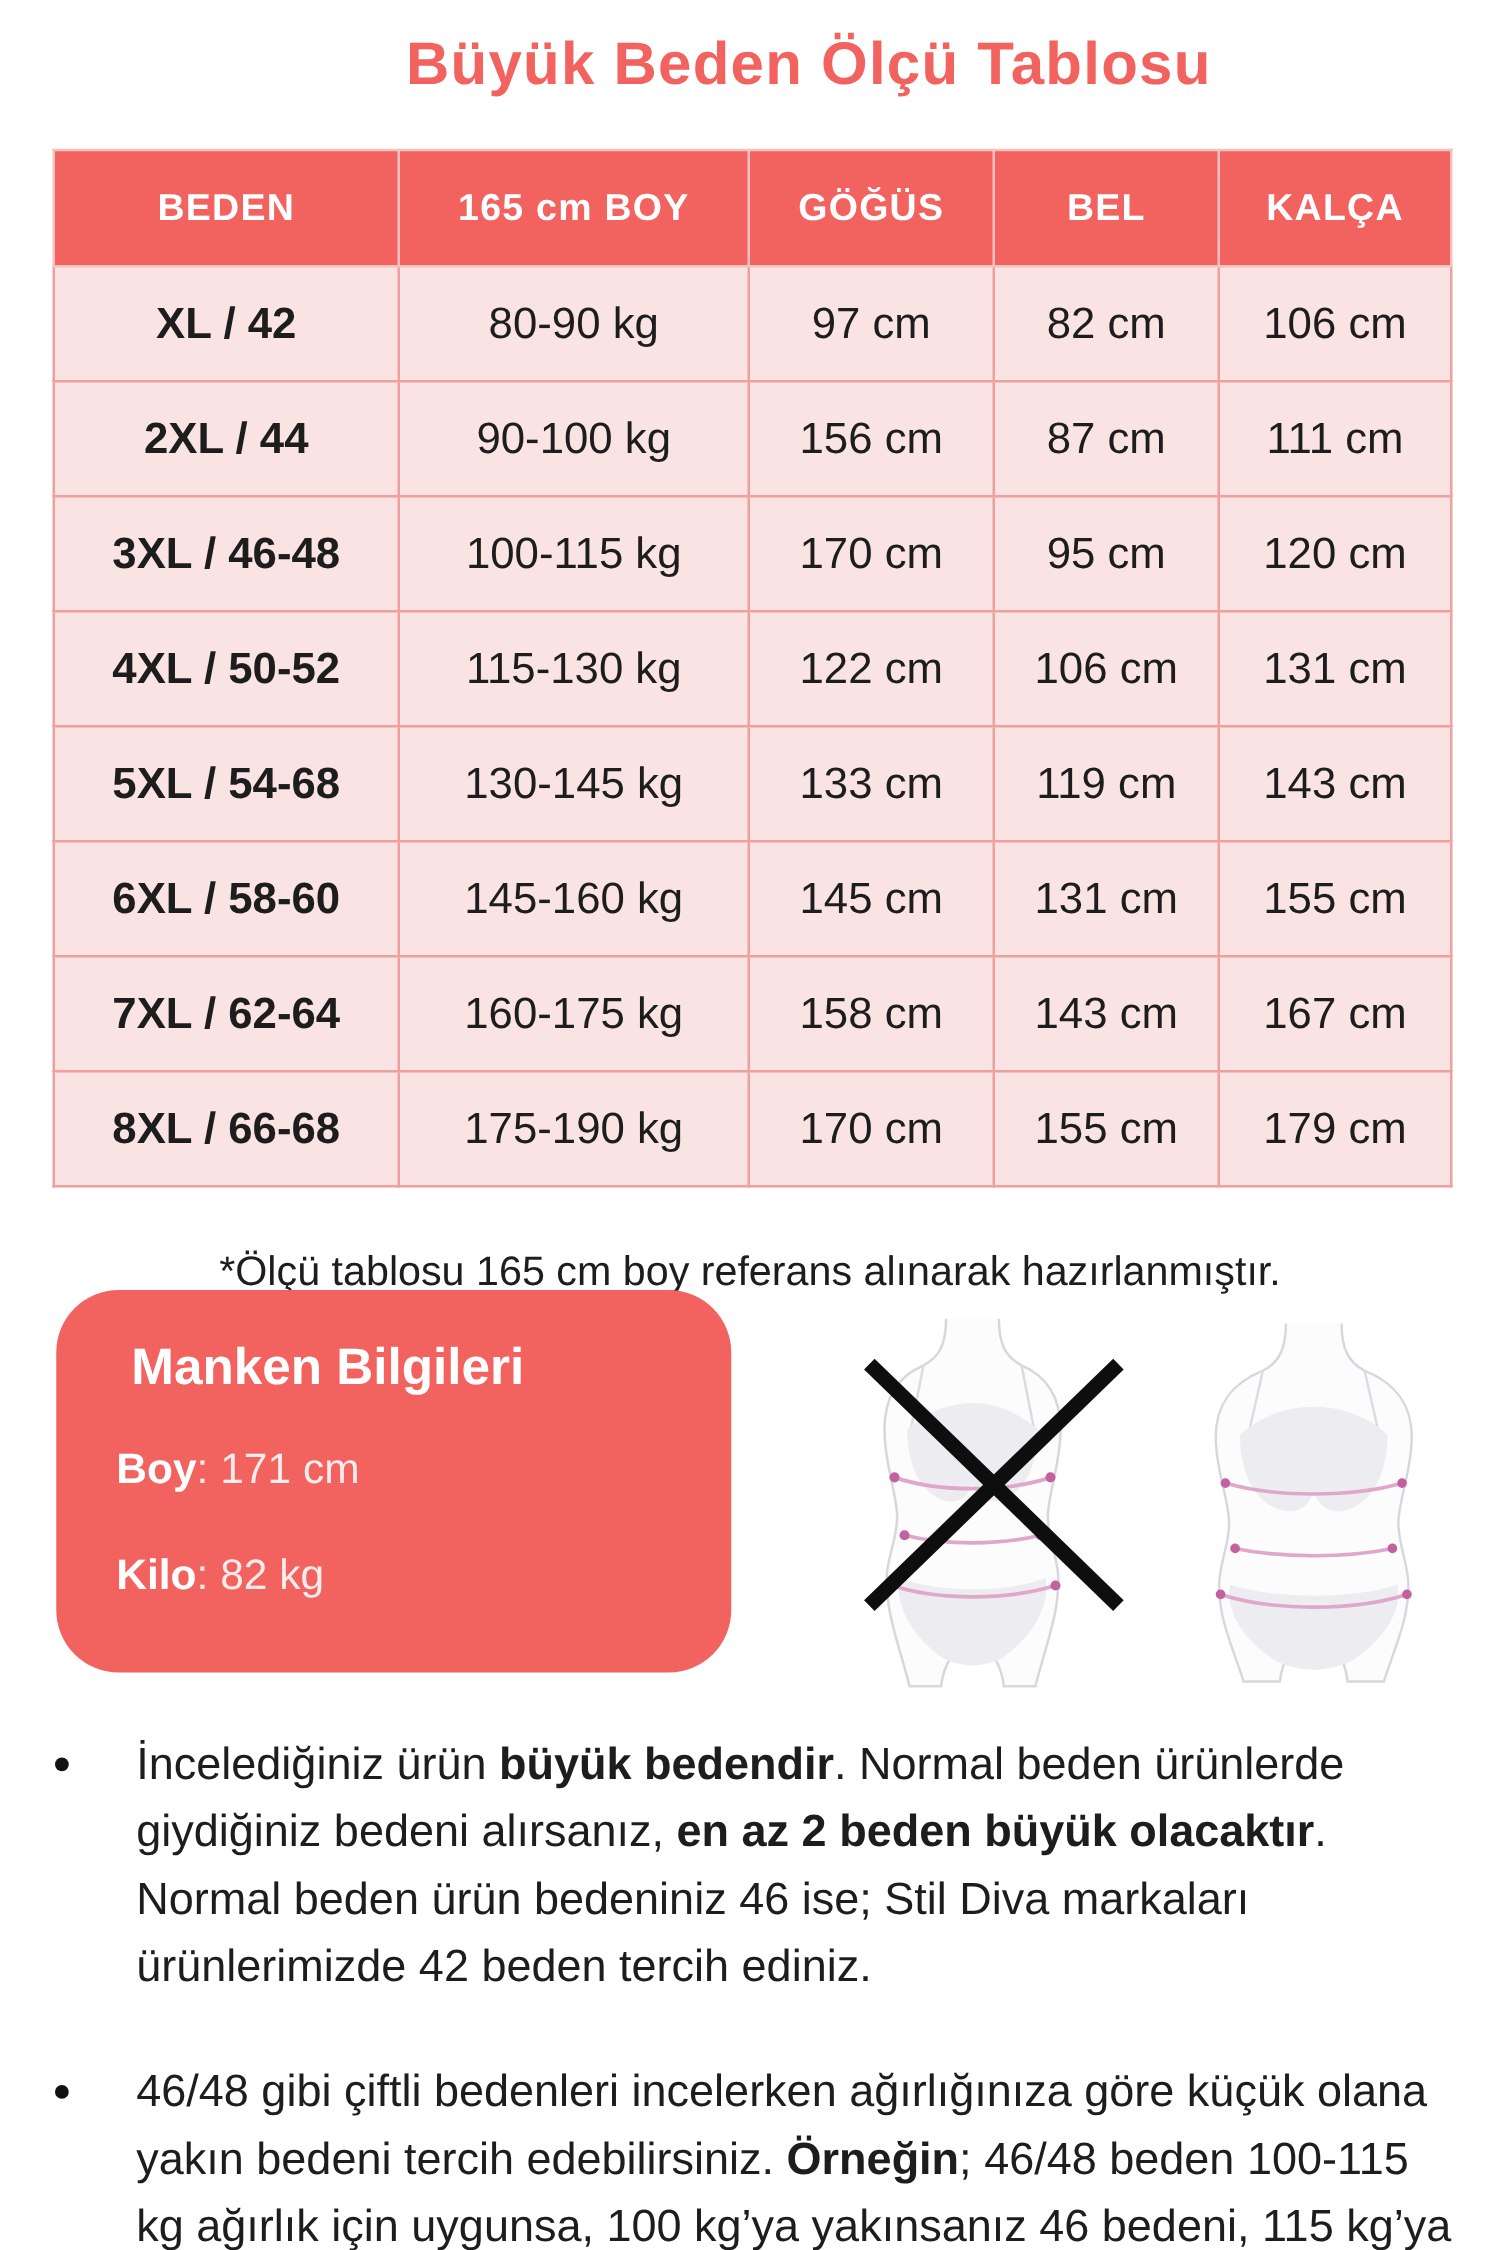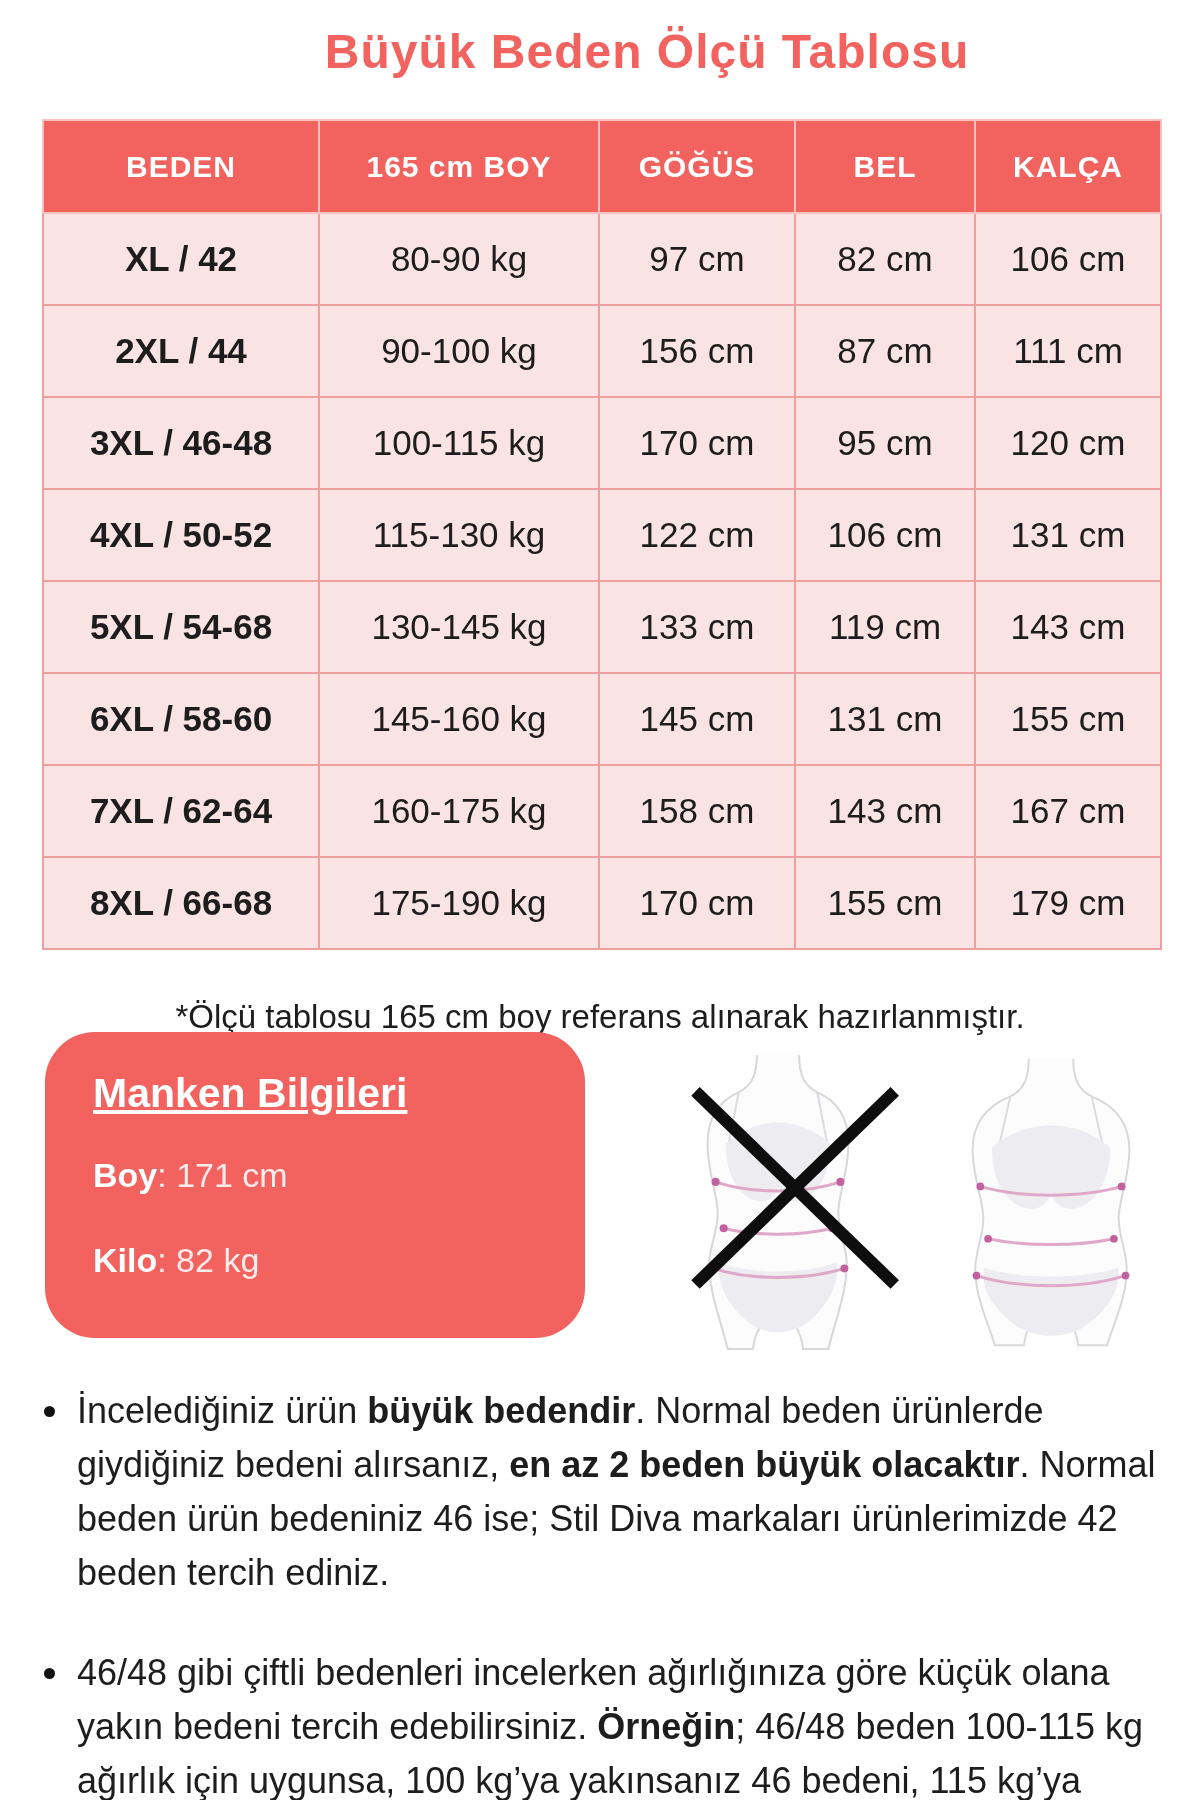--- a/index.html
+++ b/index.html
@@ -28,29 +28,29 @@
   .size-table td.col-size{font-weight:700;margin-left:22px;}
   .footnote{
     position:absolute;top:998px;left:0;width:100%;margin:0;text-align:center;
     font-size:33px;color:var(--text,#1d1d1d);
   }
   .model-box{
     position:absolute;top:1032px;left:45px;width:540px;height:306px;box-sizing:border-box;
     background:var(--accent,#F2635F);border-radius:50px;color:#ffffff;
     padding:38px 30px 0 48px;
   }
-  .model-box h2{margin:0 0 26px 0;font-size:41px;font-weight:700;text-decoration:underline;}
+  .model-box h2{margin:0 0 26px 12px;font-size:41px;font-weight:700;}
   .field{font-size:34px;line-height:1.6;margin-top:31px;}
   .flabel{font-weight:700;color:#ffffff;}
   .fvalue{font-weight:400;color:#ffffff;opacity:.88;}
   .fig{position:absolute;}
   .fig-left{top:1045px;left:650px;width:258px;height:312px;}
   .fig-right{top:1050px;left:930px;width:242px;height:302px;}
   .notes{position:absolute;top:1384px;left:38px;width:1128px;}
-  .note{display:flex;align-items:flex-start;margin-bottom:46px;}
+  .note{display:flex;align-items:flex-start;margin-bottom:46px;gap:32px;}
   .dot{flex:0 0 auto;width:11px;height:11px;border-radius:50%;background:#111111;margin:22px 22px 0 6px;}
   .note-text{margin:0;font-size:36px;line-height:1.5;color:var(--text,#1d1d1d);}
   .b{font-weight:700;}
 </style>
 </head>
 <body>
 
 <div class="page">
 
   <h1 class="title">Büyük Beden Ölçü Tablosu</h1>

